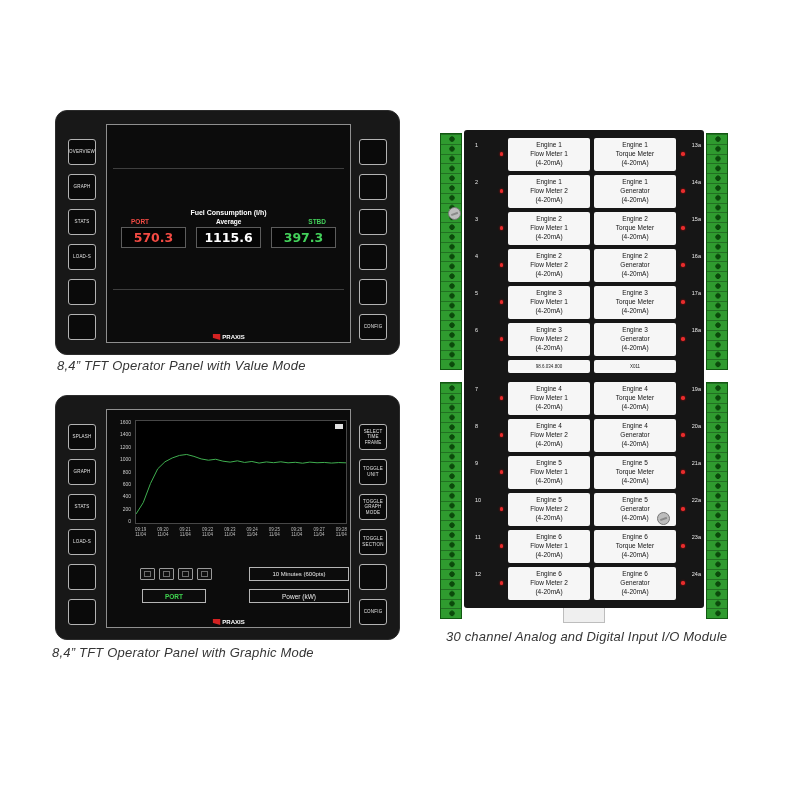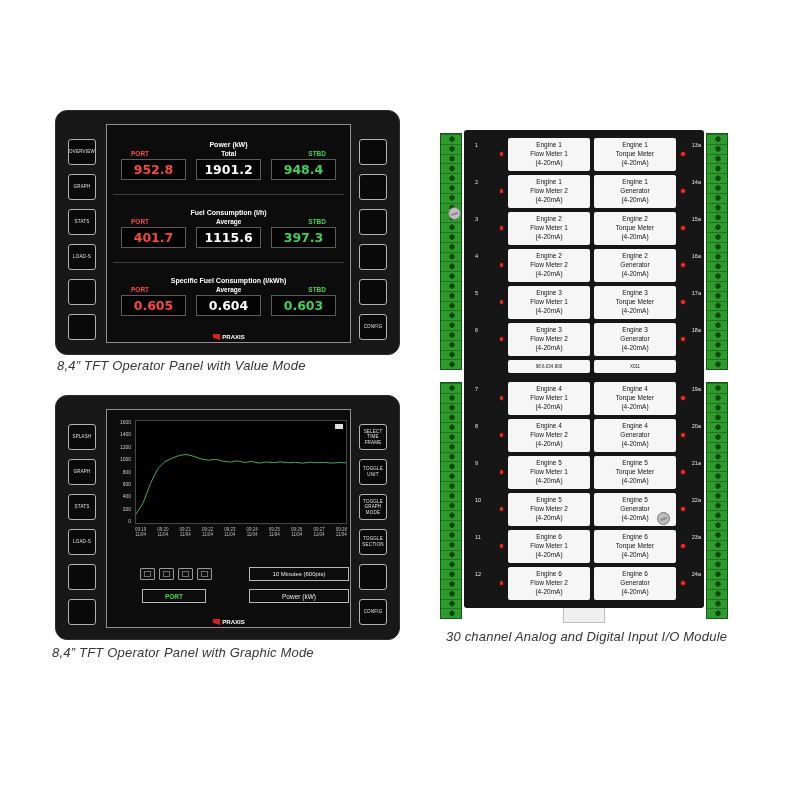--- a/index.html
+++ b/index.html
@@ -106,65 +106,39 @@
     <div class="key"></div>
     <div class="key"></div>
     <div class="key"></div>
     <div class="key"></div>
     <div class="key"></div>
     <div class="key">CONFIG</div>
   </div>
   <div class="screen">
     <div class="vinner">
 
-      <div class="vsec">
-        <div class="vsec-title">Power (kW)</div>
-        <div class="vcols">
-          <span class="c-port">PORT</span>
-          <span class="c-mid">Total</span>
-          <span class="c-stbd">STBD</span>
-        </div>
-        <div class="vvals">
-          <div class="vbox c-port">952.8</div>
-          <div class="vbox c-mid">1901.2</div>
-          <div class="vbox c-stbd">948.4</div>
-        </div>
-      </div>
 
       <div class="sep"></div>
 
       <div class="vsec">
         <div class="vsec-title">Fuel Consumption (l/h)</div>
         <div class="vcols">
           <span class="c-port">PORT</span>
           <span class="c-mid">Average</span>
           <span class="c-stbd">STBD</span>
         </div>
         <div class="vvals">
-          <div class="vbox c-port">401.7</div>
+          <div class="vbox c-port">570.3</div>
           <div class="vbox c-mid">1115.6</div>
           <div class="vbox c-stbd">397.3</div>
         </div>
       </div>
 
       <div class="sep"></div>
 
-      <div class="vsec">
-        <div class="vsec-title">Specific Fuel Consumption (l/kWh)</div>
-        <div class="vcols">
-          <span class="c-port">PORT</span>
-          <span class="c-mid">Average</span>
-          <span class="c-stbd">STBD</span>
-        </div>
-        <div class="vvals">
-          <div class="vbox c-port">0.605</div>
-          <div class="vbox c-mid">0.604</div>
-          <div class="vbox c-stbd">0.603</div>
-        </div>
-      </div>
 
     </div>
     <div class="logo">
       <span class="logo-mark"></span>
       <span>PRAXIS</span>
     </div>
   </div>
 </div>
 <div class="caption" style="left:57px;top:358px;">8,4” TFT Operator Panel with Value Mode</div>
 

